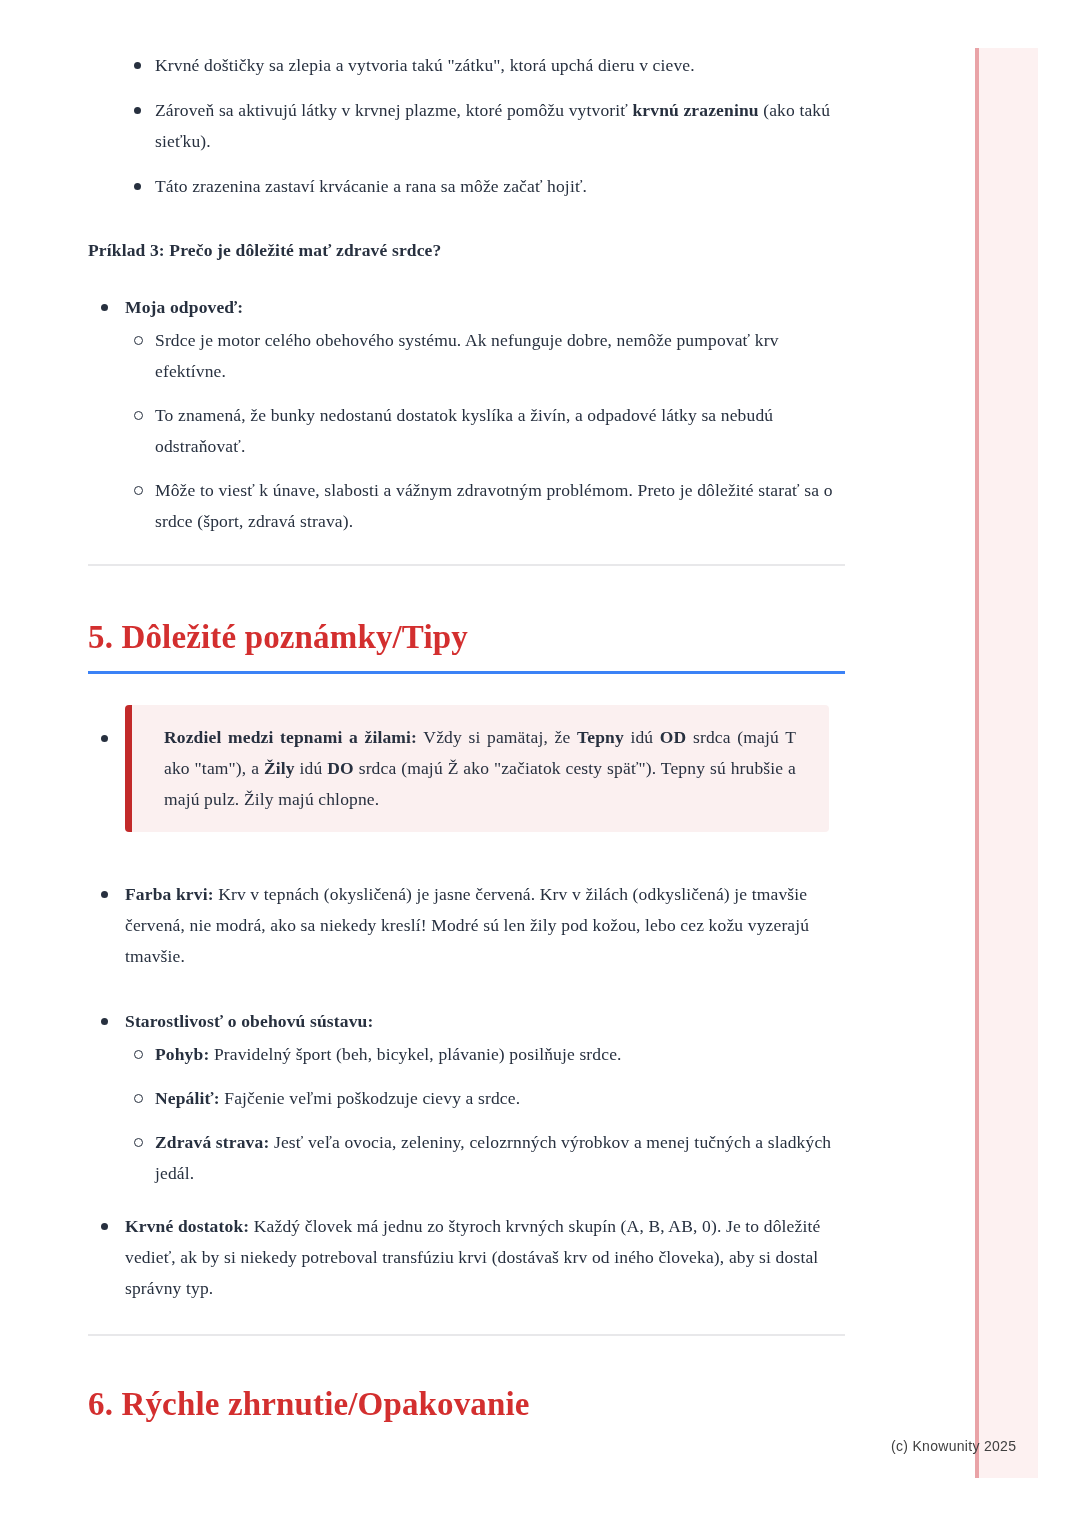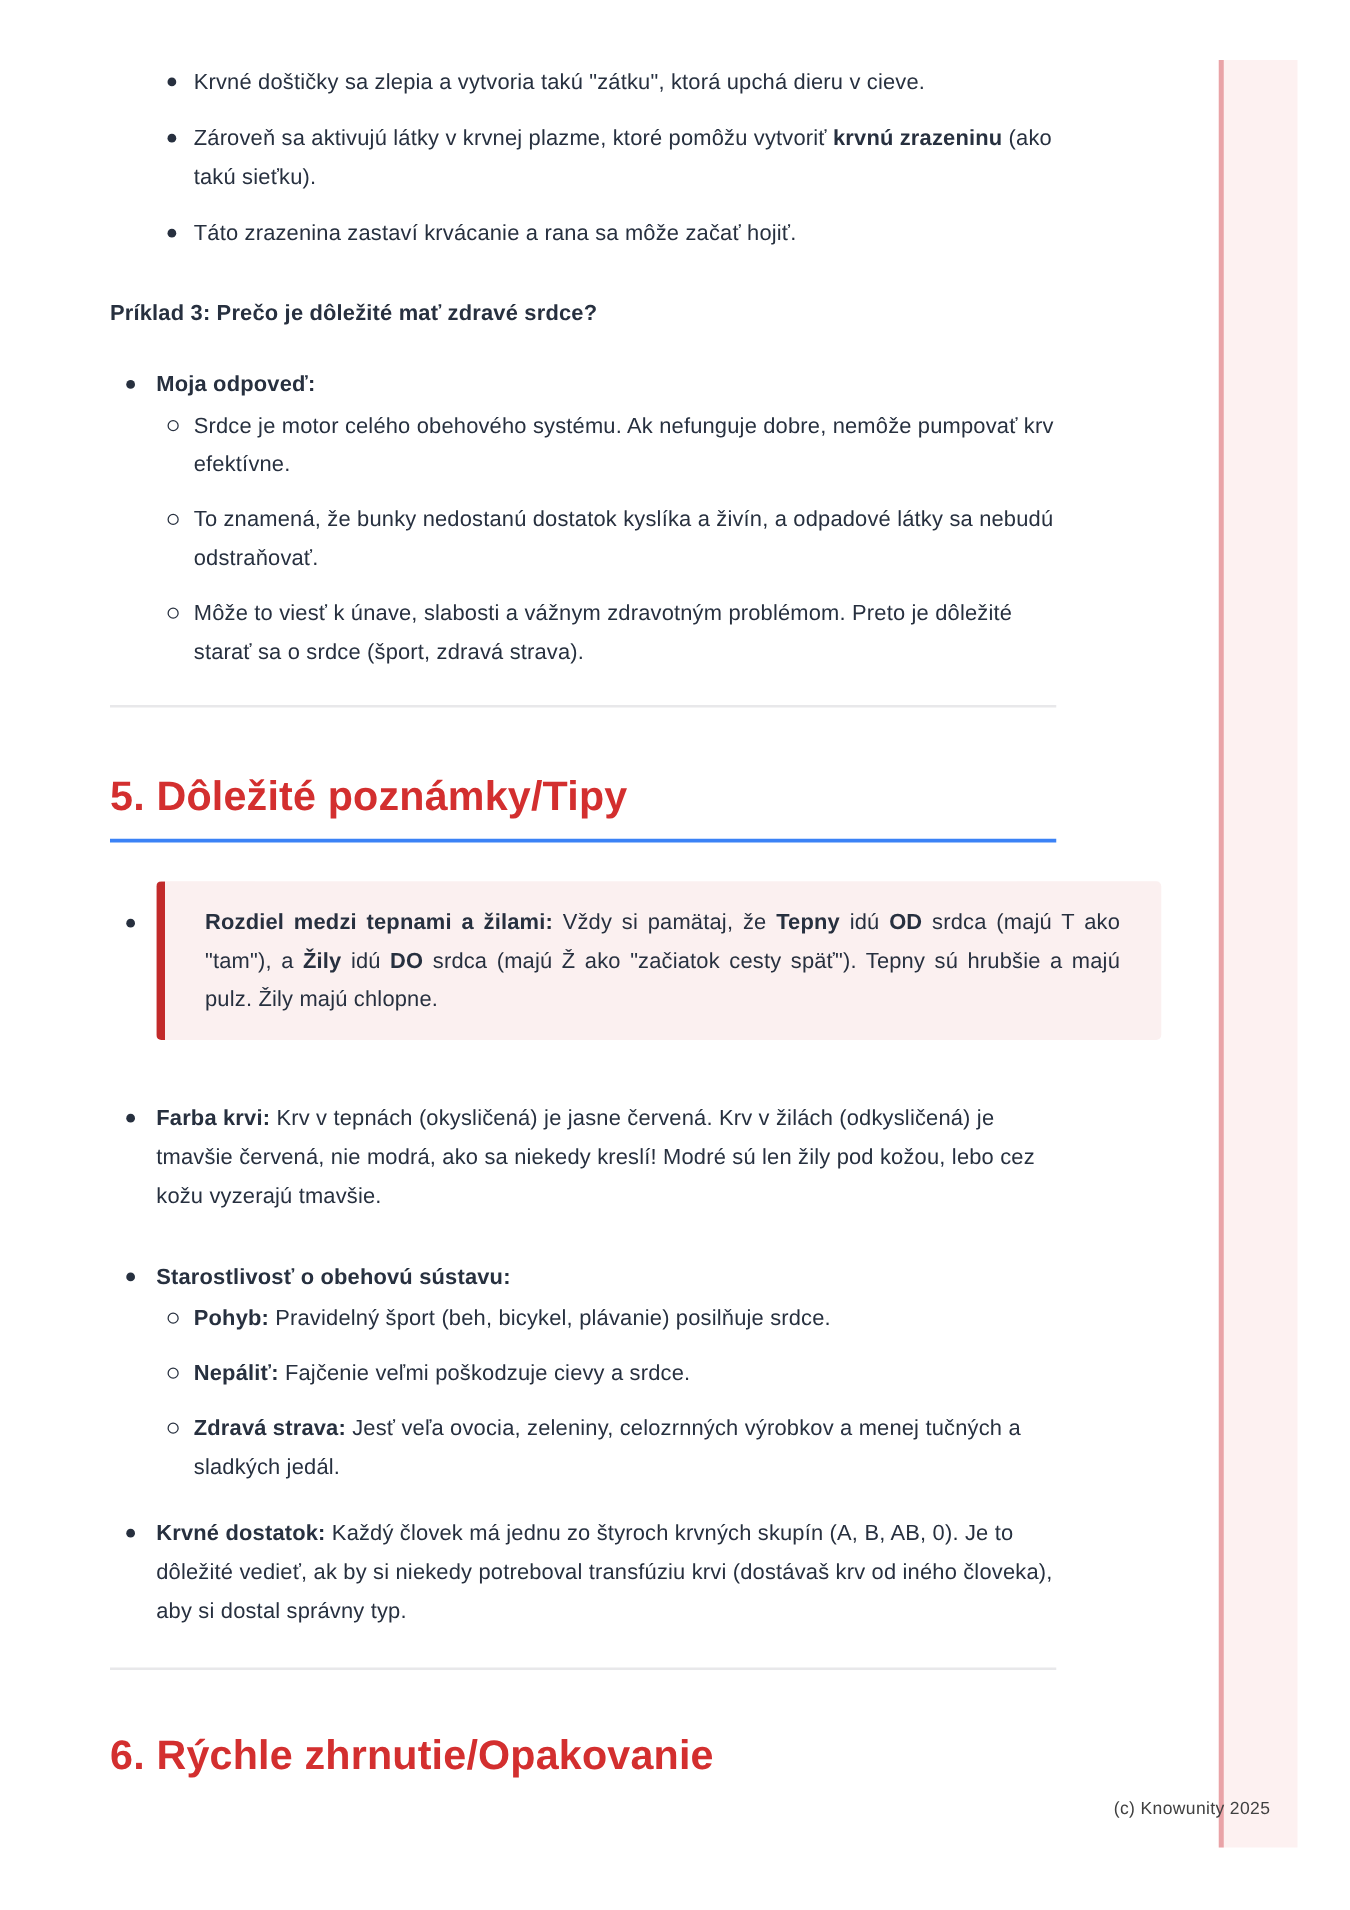--- a/index.html
+++ b/index.html
@@ -6,21 +6,21 @@
   html, body { width:1080px; height:1528px; }
   body {
     font-family:"Liberation Sans", sans-serif;
     background:#ffffff;
     color:#27303f;
     position:relative;
     overflow:hidden;
   }
   .content {
     position:absolute; left:88px; top:50px; width:757px;
-    font-size:17.5px; line-height:31px; letter-spacing:0.15px;
+    font-size:17.5px; line-height:31px; letter-spacing:0.15px;font-family:Liberation Serif, serif;
   }
   ul { list-style:none; }
   li { position:relative; }
   b { font-weight:bold; }
 
   .marker { position:absolute; display:block; }
   .disc { width:7px; height:7px; border-radius:50%; background:#27303f; top:12px; }
   .circle { width:9px; height:9px; border-radius:50%; border:1.7px solid #27303f; background:transparent; top:11px; }
 
   
@@ -49,21 +49,21 @@
   .h2-6 { margin-top:48px; }
 
   .tips-list { margin-top:31px; }
   .callout-li { padding-left:35px; }
   .callout-li > .disc { left:13px; top:30px; }
   .callout {
     background:#fbf0f0;
     border-left:7px solid #c22a2a;
     border-radius:4px;
     padding:17px 33px 17px 32px;
-    width:804px;
+    width:704px;
   }
   .callout .txt { text-align:justify; }
 
   .li-farba { margin-top:47px; }
   .li-staro { margin-top:34px; }
   .li-krvne { margin-top:22px; }
 
   .stripe {
     position:absolute; left:975px; top:48px; width:63px; height:1430px;
     background:#fdf1f1; border-left:4px solid #e9a3a7; z-index:1;

